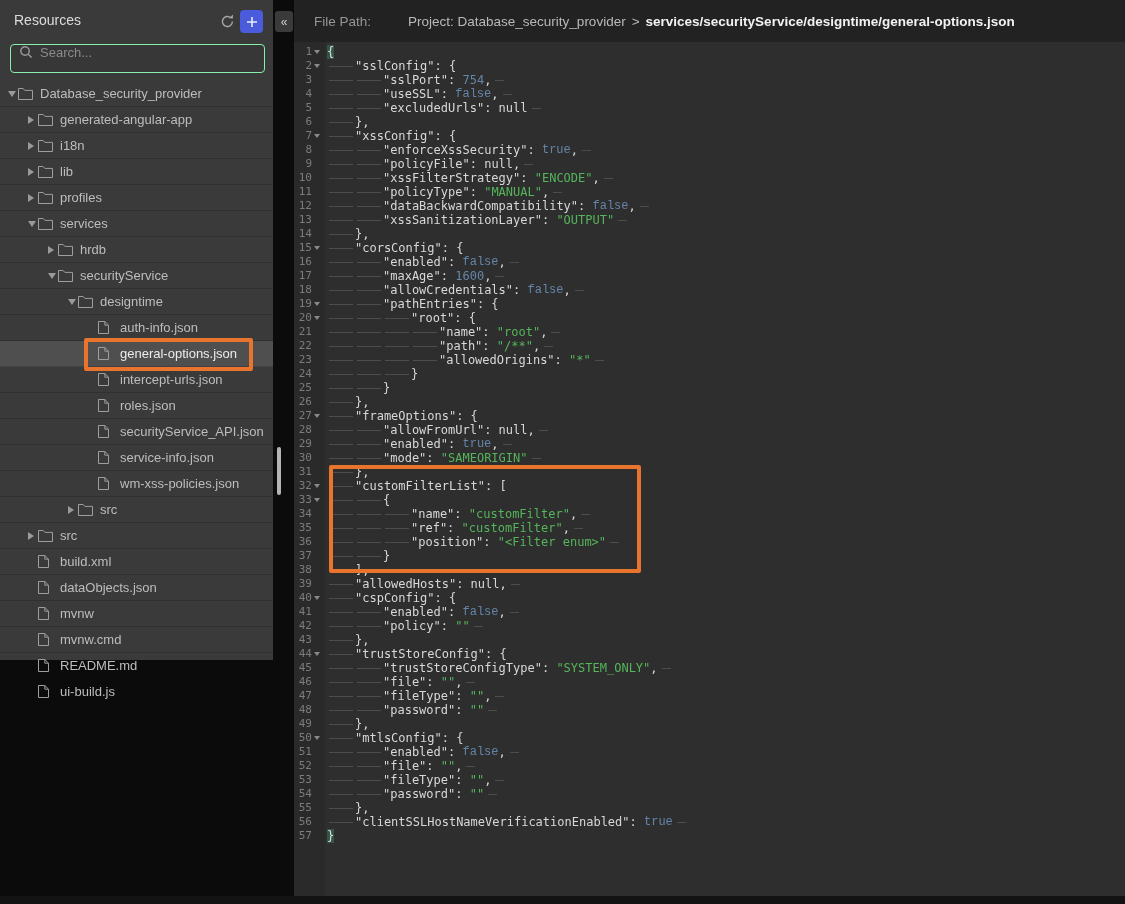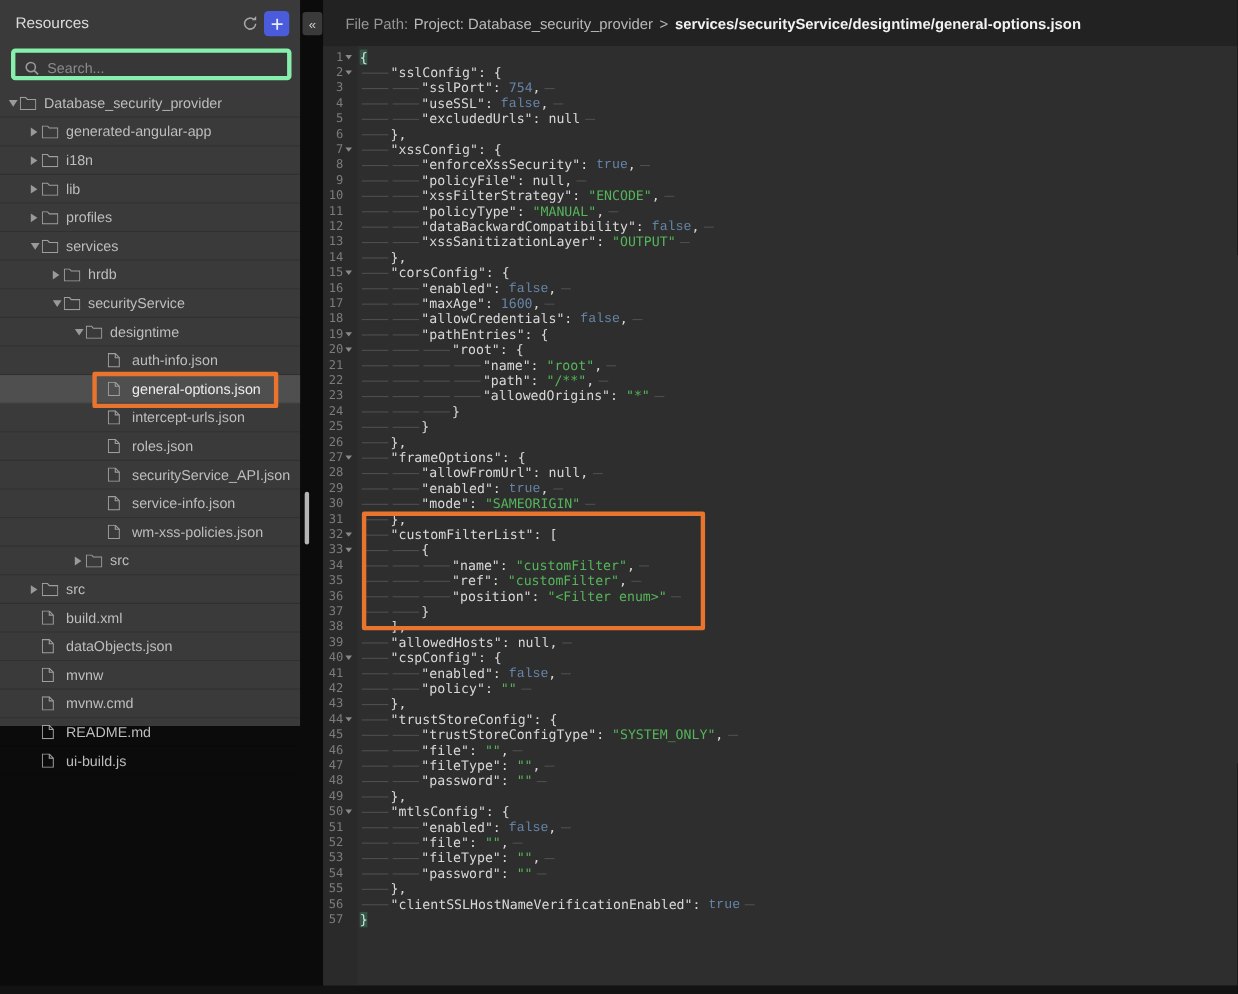--- a/index.html
+++ b/index.html
@@ -10,22 +10,22 @@
   
   .sidebar { position:absolute; left:0; top:0; width:273px; height:660px;
              background:#3a3a3a; }
   .sb-header { position:relative; height:44px; }
   .sb-title { position:absolute; left:14px; top:12px; font-size:14px; color:#dcdcdc; }
   .icon-refresh { position:absolute; left:219px; top:13px; width:17px; height:17px; cursor:pointer; }
   .btn-add { position:absolute; left:240px; top:10px; width:23px; height:23px;
              border:none; border-radius:4px; background:#4a5bdc; color:#eef; cursor:pointer;
              display:flex; align-items:center; justify-content:center; }
   .searchbox { position:absolute; left:10px; top:44px; width:255px; height:29px;
-               border:4px solid #86efac; border-radius:4px; background:#373737;
-               display:flex; align-items:flex-end; padding:0 8px; }
+               border:1px solid #86efac; border-radius:4px; background:#373737;
+               display:flex; align-items:flex-start; padding:0 8px; }
   .searchbox svg { flex:0 0 auto; margin-right:7px; }
   .searchbox input { flex:1; background:transparent; border:none; outline:none;
                      color:#cfcfcf; font-size:13px; font-family:"Liberation Sans",sans-serif; }
   .searchbox input::placeholder { color:#8a8a8a; }
 
   .tree { position:absolute; left:0; top:81px; width:273px; }
   .tree-row { height:26px; display:flex; align-items:center;
               border-bottom:1px solid rgba(0,0,0,0.16); cursor:pointer; }
   .tree-row.sel { background:#4f4f4f; }
   .tree-row .indent { flex:0 0 auto; }
@@ -46,21 +46,21 @@
               background:#3a3a3a; color:#cfcfcf; border:none; border-radius:3px;
               font-size:12px; line-height:20px; text-align:center; cursor:pointer; }
   .thumb { position:absolute; left:4px; top:447px; width:4px; height:48px;
            background:#b5b5b5; border-radius:2px; cursor:grab; }
 
   
   .main { position:absolute; left:294px; top:0; width:831px; height:896px; background:#2e2e2e; }
   .topbar { position:absolute; left:0; top:0; width:831px; height:42px; background:#222222;
             display:flex; align-items:center; padding-left:20px; font-size:13.5px; white-space:nowrap; }
   .fp-label { color:#969696; margin-right:5px; }
-  .fp-project { color:#b9b9b9; margin-right:6px; }
+  .fp-project { color:#b9b9b9; margin-right:6px;margin-left:32px; }
   .fp-sep { color:#b9b9b9; margin-right:6px; }
   .fp-path { color:#f2f2f2; font-weight:600; }
 
   .editor { position:absolute; left:0; top:42px; width:831px; height:854px;
             background:#2e2e2e; padding-top:3px;
             font-family:"DejaVu Sans Mono", monospace; }
   .gutter-bg { position:absolute; left:0; top:0; width:31px; height:854px; background:#2a2a2a; }
   #code { position:relative; }
   .cl { display:flex; height:14px; line-height:14px; font-size:12px; }
   .ln { flex:0 0 18px; text-align:right; color:#7c7c7c; font-size:11px; }

